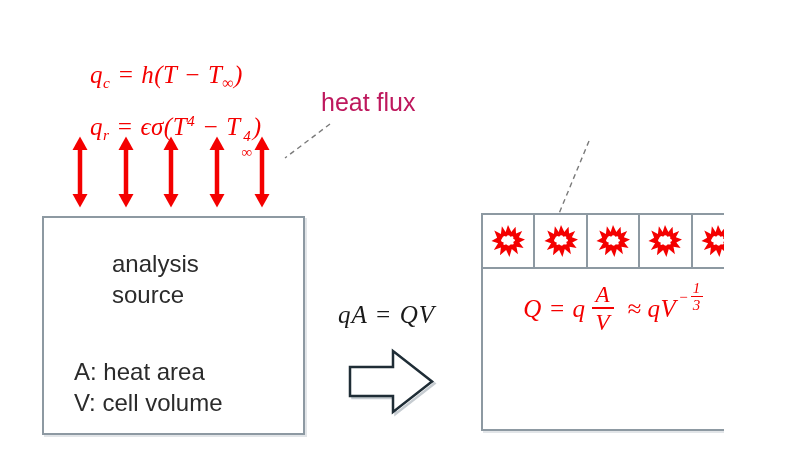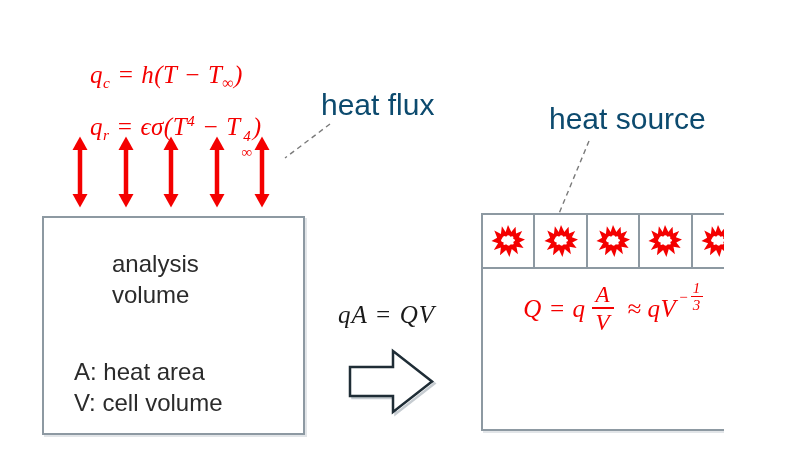--- a/index.html
+++ b/index.html
@@ -21,21 +21,21 @@
   .supsub{
     display:inline-flex;flex-direction:column;align-items:center;
     font-size:0.60em;line-height:1.05;vertical-align:-0.45em;margin-left:1px;
   }
   .supsub .s-top,.supsub .s-bot{display:block;}
 
   #eq-qc{left:63px;top:33px;}
   #eq-qr{left:63px;top:84px;}
 
   
-  .label{position:absolute;color:#0c4a6e;font-size:30px;text-align:right;}
+  .label{position:absolute;color:#be185d;font-size:25px;text-align:right;}
   #heat-flux-label{left:321px;top:88px;}
   #heat-source-label{left:549px;top:102px;}
   #assuming-label{left:326px;top:245px;}
   #assume-eq{left:338px;top:280px;font-style:italic;letter-spacing:1px;margin-top:21px;}
 
   
   .box{
     position:absolute;background:#ffffff;border:2px solid #8d99a2;
     box-shadow:2px 2px 0 rgba(173,181,189,0.35);
   }
@@ -133,28 +133,27 @@
 
   <div class="eq red" id="eq-qc">
     <span>q</span><sub>c</sub><span> = h(T − T</span><sub>∞</sub><span>)</span>
   </div>
 
   <div class="eq red" id="eq-qr">
     <span>q</span><sub>r</sub><span> = ϵσ(T</span><sup>4</sup><span> − T</span><span class="supsub"><span class="s-top">4</span><span class="s-bot">∞</span></span><span>)</span>
   </div>
 
   <div class="label" id="heat-flux-label">heat flux</div>
-  <div class="label" id="heat-source-label">heat source</div>
 
   <div class="eq dark" id="assume-eq">qA = QV</div>
 
   <div class="box" id="left-box">
     <div class="domain-label">
       <div>analysis</div>
-      <div>volume</div>
+      <div>source</div>
     </div>
     <div class="legend">
       <div>A: heat area</div>
       <div>V: cell volume</div>
     </div>
   </div>
 
   <div class="box" id="right-box">
     <div class="strip">
       <div class="cell">

